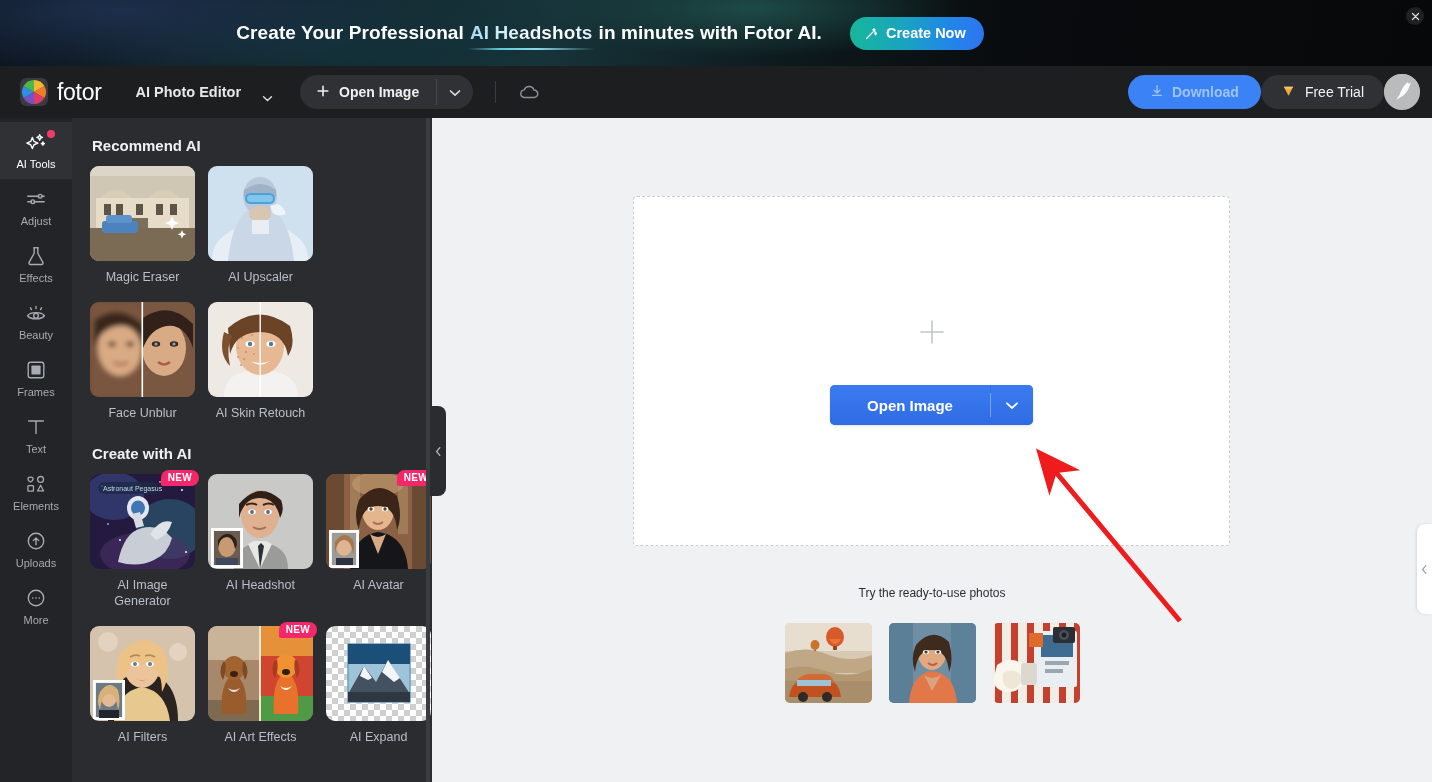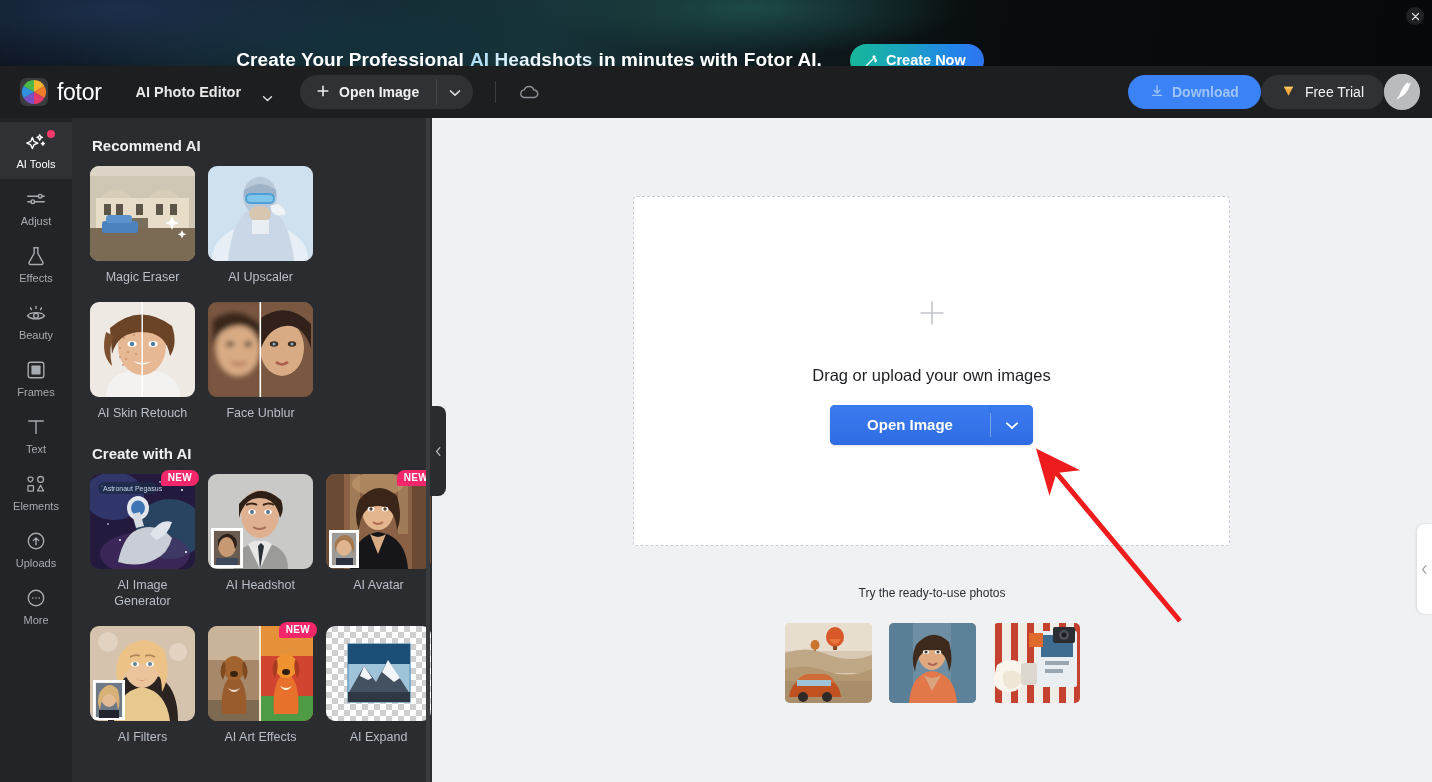--- a/index.html
+++ b/index.html
@@ -16,21 +16,21 @@
     position: absolute; left:0; top:0; width:1432px; height:66px;
     background:
       radial-gradient(ellipse 420px 90px at 120px 10px, #1c2e4a 0%, rgba(28,46,74,0) 70%),
       radial-gradient(ellipse 360px 80px at 330px 40px, #13313a 0%, rgba(19,49,58,0) 72%),
       radial-gradient(ellipse 300px 70px at 750px 8px, #1d4a47 0%, rgba(29,74,71,0) 70%),
       linear-gradient(100deg, #0d1420 0%, #14282f 22%, #17343a 38%, #0d1a1e 55%, #090c0e 70%, #070809 100%);
     overflow: hidden;
   }
   .banner-inner {
     position:absolute; left:0; top:0; width:1220px; height:66px;
-    display:flex; align-items:center; justify-content:center; gap:28px;margin-top:27px;
+    display:flex; align-items:center; justify-content:center; gap:28px;
   }
   .banner-text {
     font-size:19px; font-weight:700; color:#fff; letter-spacing:.1px;
     white-space:nowrap; display:flex; align-items:center; gap:0;
   }
   .banner-hl {
     position:relative; color:#cfe9ff;
     background: linear-gradient(90deg,#9fd6ef 0%, #e9f6ff 40%, #ffffff 70%, #cfe6f5 100%);
     -webkit-background-clip:text; background-clip:text; color:transparent;
     padding:0 6px;
@@ -460,51 +460,20 @@
               <rect x="44" y="54" width="17" height="14" fill="#e9eef4"></rect>
               <path d="M62 40 q12 -6 16 8 q-8 4 -14 -2 Z" fill="#eef3f8"></path>
             </svg>
           </span>
         </div>
         <div class="tool-label">AI Upscaler</div>
       </div>
     </div>
 
     <div class="tool-grid" style="margin-top:17px;">
-
-      <div class="tool-card">
-        <div class="card-wrap">
-          <span class="tool-thumb">
-            <svg viewBox="0 0 105 95" width="105" height="95" preserveAspectRatio="none">
-              <rect width="105" height="95" fill="#efe9e4"></rect>
-              <path d="M16 95 C16 76 30 68 52 68 C74 68 90 76 90 95 Z" fill="#f4f2f0"></path>
-              <ellipse cx="52" cy="44" rx="24" ry="29" fill="#e6b893"></ellipse>
-              <path d="M20 26 q30 -26 62 -2 q6 18 -2 30 q-4 -24 -28 -24 q-24 0 -30 22 Z" fill="#6b4326"></path>
-              <path d="M16 30 q-6 22 6 34 q-4 -20 2 -30 Z" fill="#7d5130"></path>
-              <ellipse cx="42" cy="42" rx="4.6" ry="3" fill="#fff"></ellipse>
-                <circle cx="42" cy="42" r="2.2" fill="#4b7ea0"></circle>
-              <ellipse cx="63" cy="42" rx="4.6" ry="3" fill="#fff"></ellipse>
-                <circle cx="63" cy="42" r="2.2" fill="#4b7ea0"></circle>
-              <path d="M43 59 q9 7 19 0 q-9 4 -19 0 Z" fill="#fff"></path>
-              <g fill="#c08d68" opacity=".85">
-                <circle cx="34" cy="36" r="1"></circle>
-                  <circle cx="38" cy="50" r="1.1"></circle>
-                  <circle cx="30" cy="46" r=".9"></circle>
-                <circle cx="44" cy="33" r="1"></circle>
-                  <circle cx="36" cy="57" r="1"></circle>
-                  <circle cx="30" cy="55" r=".9"></circle>
-                <circle cx="46" cy="52" r=".9"></circle>
-                  <circle cx="33" cy="63" r="1"></circle>
-              </g>
-              <rect x="51.5" width="1.4" height="95" fill="#fff"></rect>
-            </svg>
-          </span>
-        </div>
-        <div class="tool-label">AI Skin Retouch</div>
-      </div>
 
       <div class="tool-card">
         <div class="card-wrap">
           <span class="tool-thumb">
             <svg viewBox="0 0 105 95" width="105" height="95" preserveAspectRatio="none">
               <defs>
                   <filter id="bl">
                     <feGaussianBlur stdDeviation="2.4"></feGaussianBlur>
                   </filter>
                 </defs>
@@ -524,20 +493,51 @@
               <circle cx="66" cy="42" r="1.6" fill="#7fa9c0"></circle>
                 <circle cx="84" cy="42" r="1.6" fill="#7fa9c0"></circle>
               <path d="M68 60 q6 5 12 0" stroke="#ab5f4c" stroke-width="2.6" fill="none"></path>
               <path d="M53 16 q26 -18 50 6 v24 q-8 -24 -26 -22 q-16 2 -24 22 Z" fill="#31211a"></path>
               <rect x="51.5" width="1.6" height="95" fill="#fff"></rect>
             </svg>
           </span>
         </div>
         <div class="tool-label">Face Unblur</div>
       </div>
+
+      <div class="tool-card">
+        <div class="card-wrap">
+          <span class="tool-thumb">
+            <svg viewBox="0 0 105 95" width="105" height="95" preserveAspectRatio="none">
+              <rect width="105" height="95" fill="#efe9e4"></rect>
+              <path d="M16 95 C16 76 30 68 52 68 C74 68 90 76 90 95 Z" fill="#f4f2f0"></path>
+              <ellipse cx="52" cy="44" rx="24" ry="29" fill="#e6b893"></ellipse>
+              <path d="M20 26 q30 -26 62 -2 q6 18 -2 30 q-4 -24 -28 -24 q-24 0 -30 22 Z" fill="#6b4326"></path>
+              <path d="M16 30 q-6 22 6 34 q-4 -20 2 -30 Z" fill="#7d5130"></path>
+              <ellipse cx="42" cy="42" rx="4.6" ry="3" fill="#fff"></ellipse>
+                <circle cx="42" cy="42" r="2.2" fill="#4b7ea0"></circle>
+              <ellipse cx="63" cy="42" rx="4.6" ry="3" fill="#fff"></ellipse>
+                <circle cx="63" cy="42" r="2.2" fill="#4b7ea0"></circle>
+              <path d="M43 59 q9 7 19 0 q-9 4 -19 0 Z" fill="#fff"></path>
+              <g fill="#c08d68" opacity=".85">
+                <circle cx="34" cy="36" r="1"></circle>
+                  <circle cx="38" cy="50" r="1.1"></circle>
+                  <circle cx="30" cy="46" r=".9"></circle>
+                <circle cx="44" cy="33" r="1"></circle>
+                  <circle cx="36" cy="57" r="1"></circle>
+                  <circle cx="30" cy="55" r=".9"></circle>
+                <circle cx="46" cy="52" r=".9"></circle>
+                  <circle cx="33" cy="63" r="1"></circle>
+              </g>
+              <rect x="51.5" width="1.4" height="95" fill="#fff"></rect>
+            </svg>
+          </span>
+        </div>
+        <div class="tool-label">AI Skin Retouch</div>
+      </div>
     </div>
 
     <div class="panel-title" style="margin-top:24px;">Create with AI</div>
 
     <div class="tool-grid">
       <div class="tool-card">
         <div class="card-wrap">
           <span class="tool-thumb">
             <svg viewBox="0 0 105 95" width="105" height="95" preserveAspectRatio="none">
               <rect width="105" height="95" fill="#241a3f"></rect>
@@ -710,21 +710,20 @@
   </div>
 
   <div class="canvas">
 
     <div class="dropzone">
       <span class="plus-big">
         <svg viewBox="0 0 30 30" width="30" height="30" stroke="#c2c5ca" stroke-width="1.6" stroke-linecap="round">
             <path d="M15 4 v22 M4 15 h22"></path>
           </svg>
       </span>
-      <div class="dz-text">Drag or upload your own images</div>
       <div class="open-image-cta">
         <div class="cta-main">
           <span>Open Image</span>
         </div>
         <div class="cta-sep"></div>
         <div class="cta-caret">
           <span>
             <svg viewBox="0 0 14 9" width="14" height="9" fill="none" stroke="#fff" stroke-width="1.8" stroke-linecap="round">
                 <path d="M2 2.3 L7 7 L12 2.3"></path>
               </svg>

